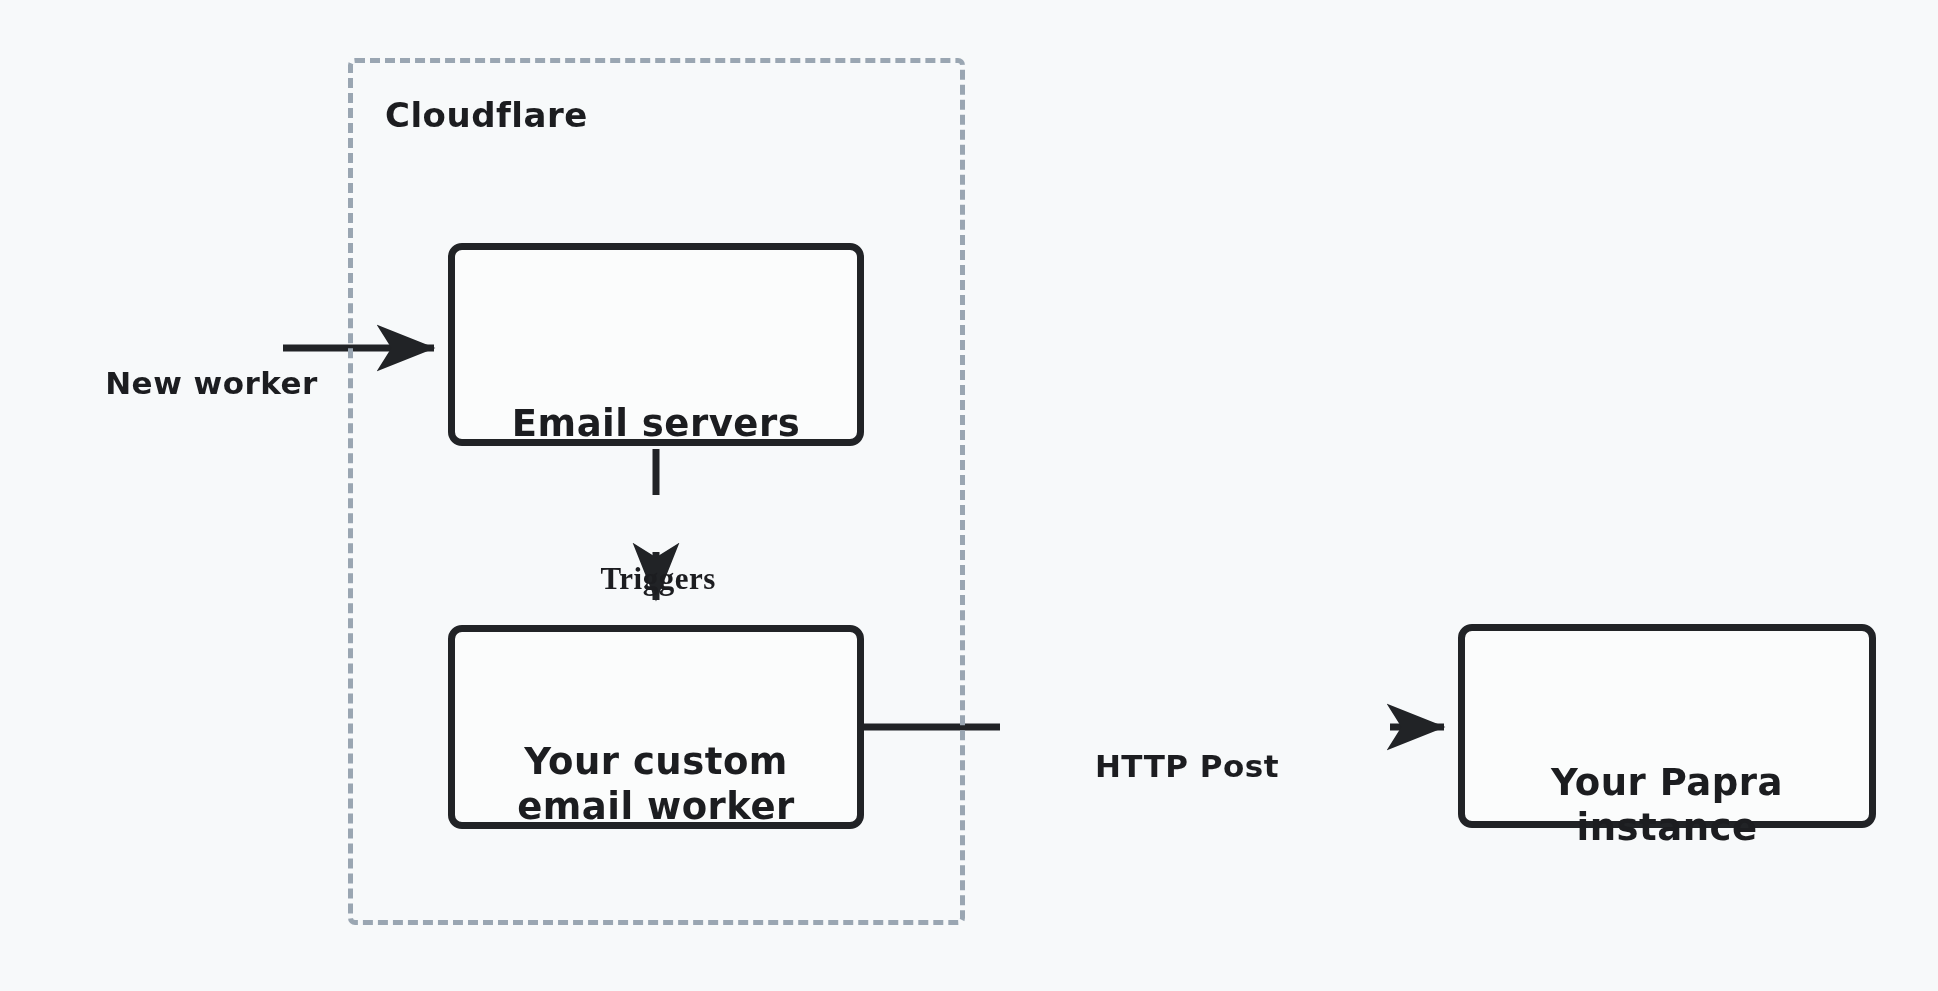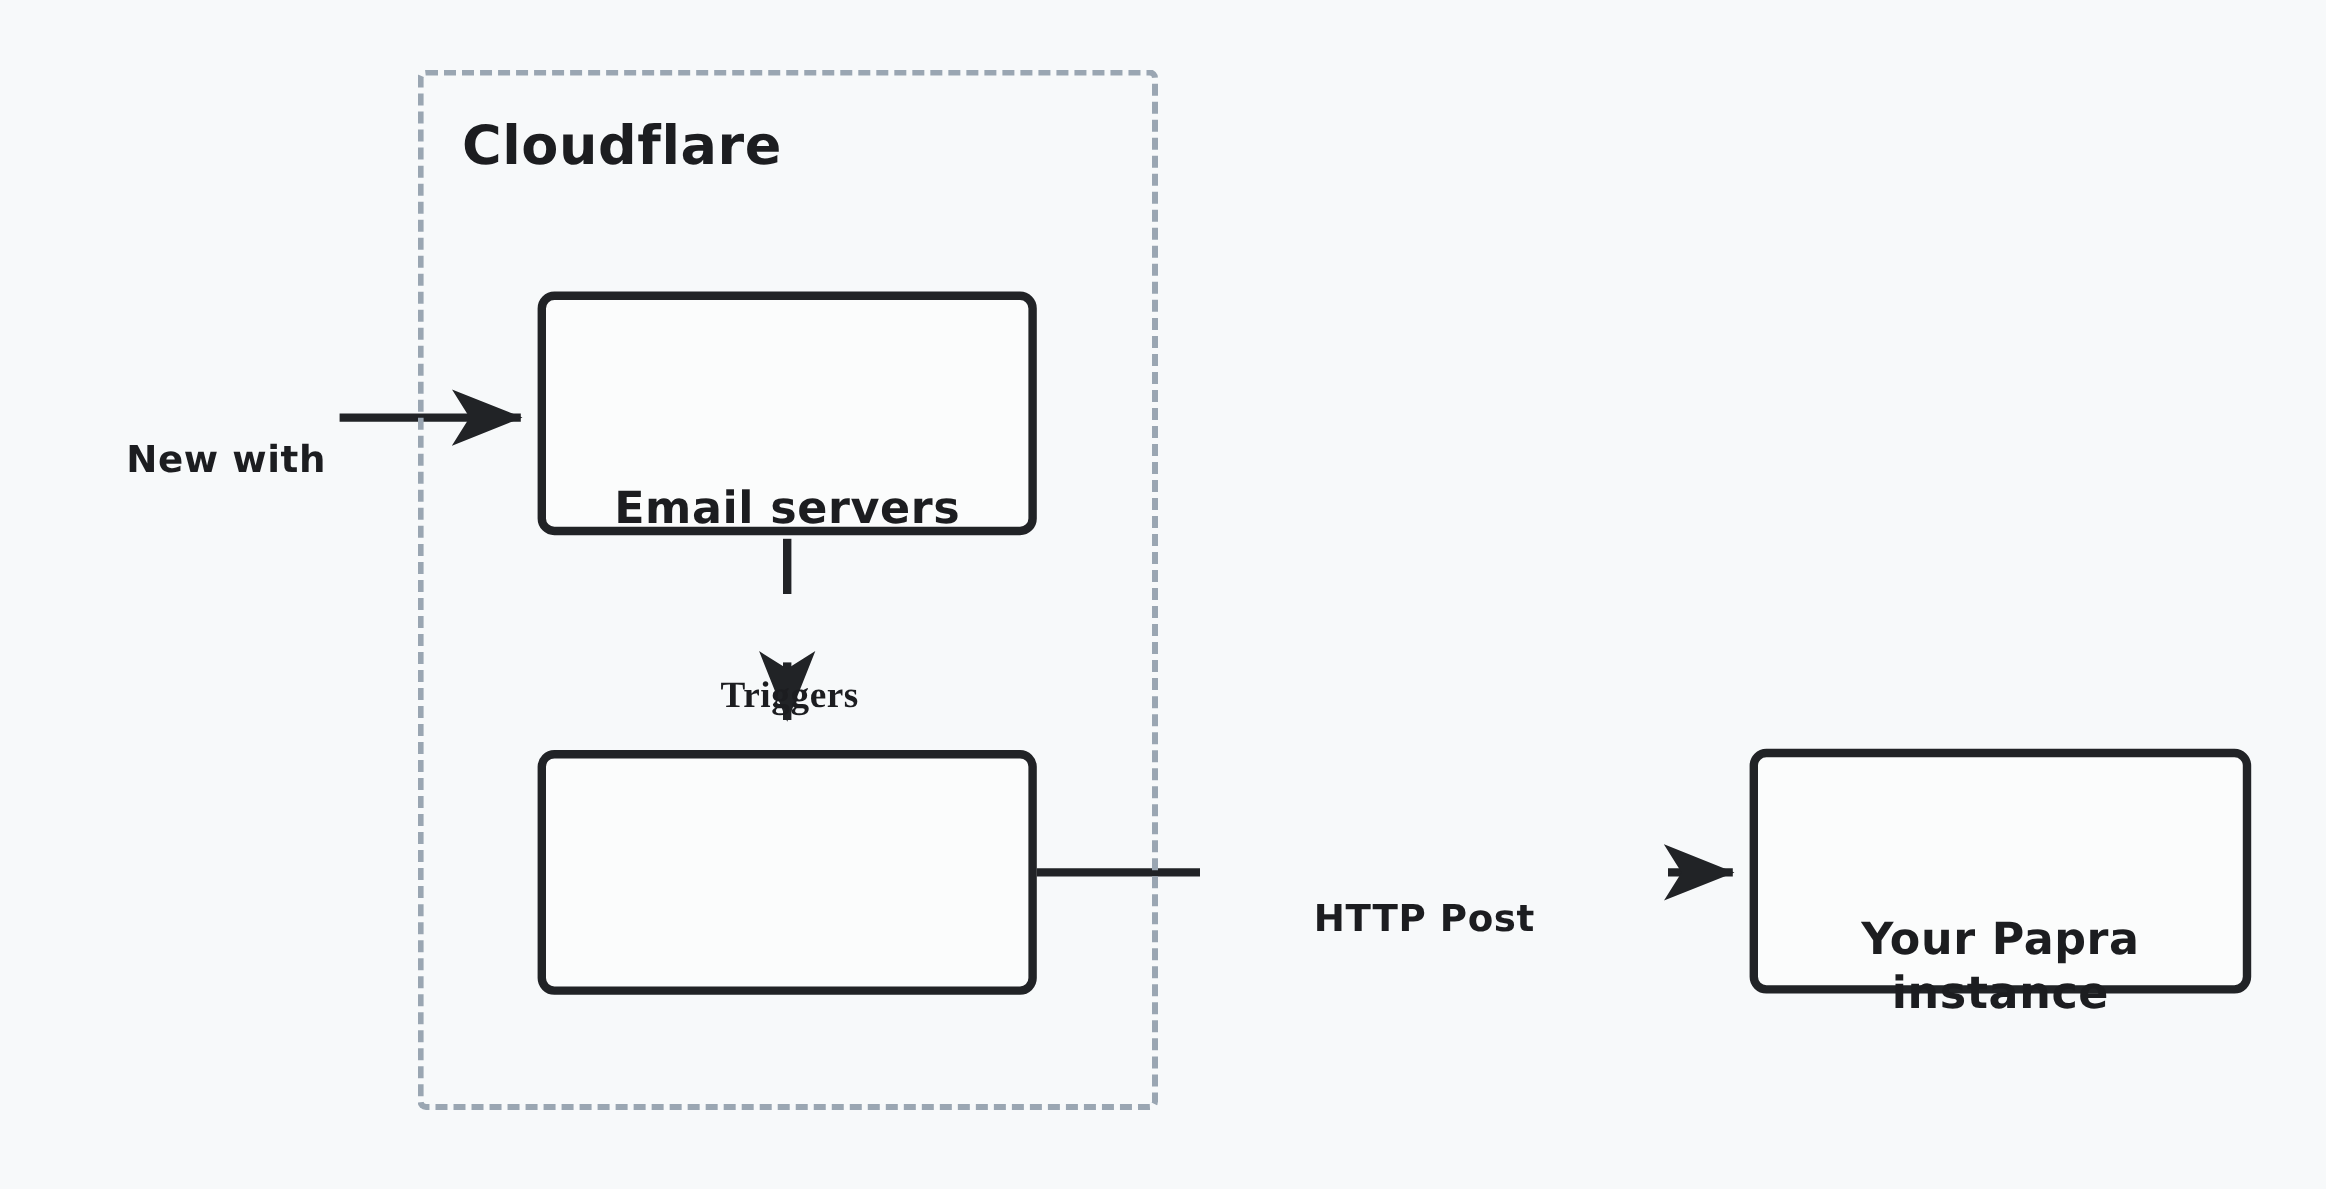--- a/index.html
+++ b/index.html
@@ -40,21 +40,21 @@
     display: flex;
     align-items: center;
     justify-content: flex-end;
     flex-direction: column;
     font-size: 37px;
   }
   .edge-label {
     font-size: 31px;
   }
   .group-label {
-    font-size: 45px;
+    font-size: 34px;
     text-align: left;
   }
 
   
   #group-cloudflare {
     position: absolute;
     left: 348px;
     top: 58px;
     width: 617px;
     height: 867px;
@@ -132,29 +132,33 @@
 
   <div id="group-cloudflare"></div>
   <div id="group-cloudflare-label" class="group-label">Cloudflare</div>
 
   <div id="node-email-servers" class="box"></div>
   <div id="label-email-servers" class="node-label">
     <span>Email servers</span>
   </div>
 
   <div id="node-email-worker" class="box"></div>
+  <div id="label-email-worker" class="node-label">
+    <span>Your custom</span>
+    <span>email worker</span>
+  </div>
 
   <div id="node-papra" class="box"></div>
   <div id="label-papra" class="node-label">
     <span>Your Papra</span>
     <span>instance</span>
   </div>
 
   <div id="label-new-email" class="edge-label">
-    <span>New with</span>
+    <span>New worker</span>
   </div>
 
   <div id="label-triggers" class="edge-label">
     <span>Triggers</span>
   </div>
 
   <div id="label-http-post" class="edge-label">
     <div>HTTP Post</div>
   </div>
 

